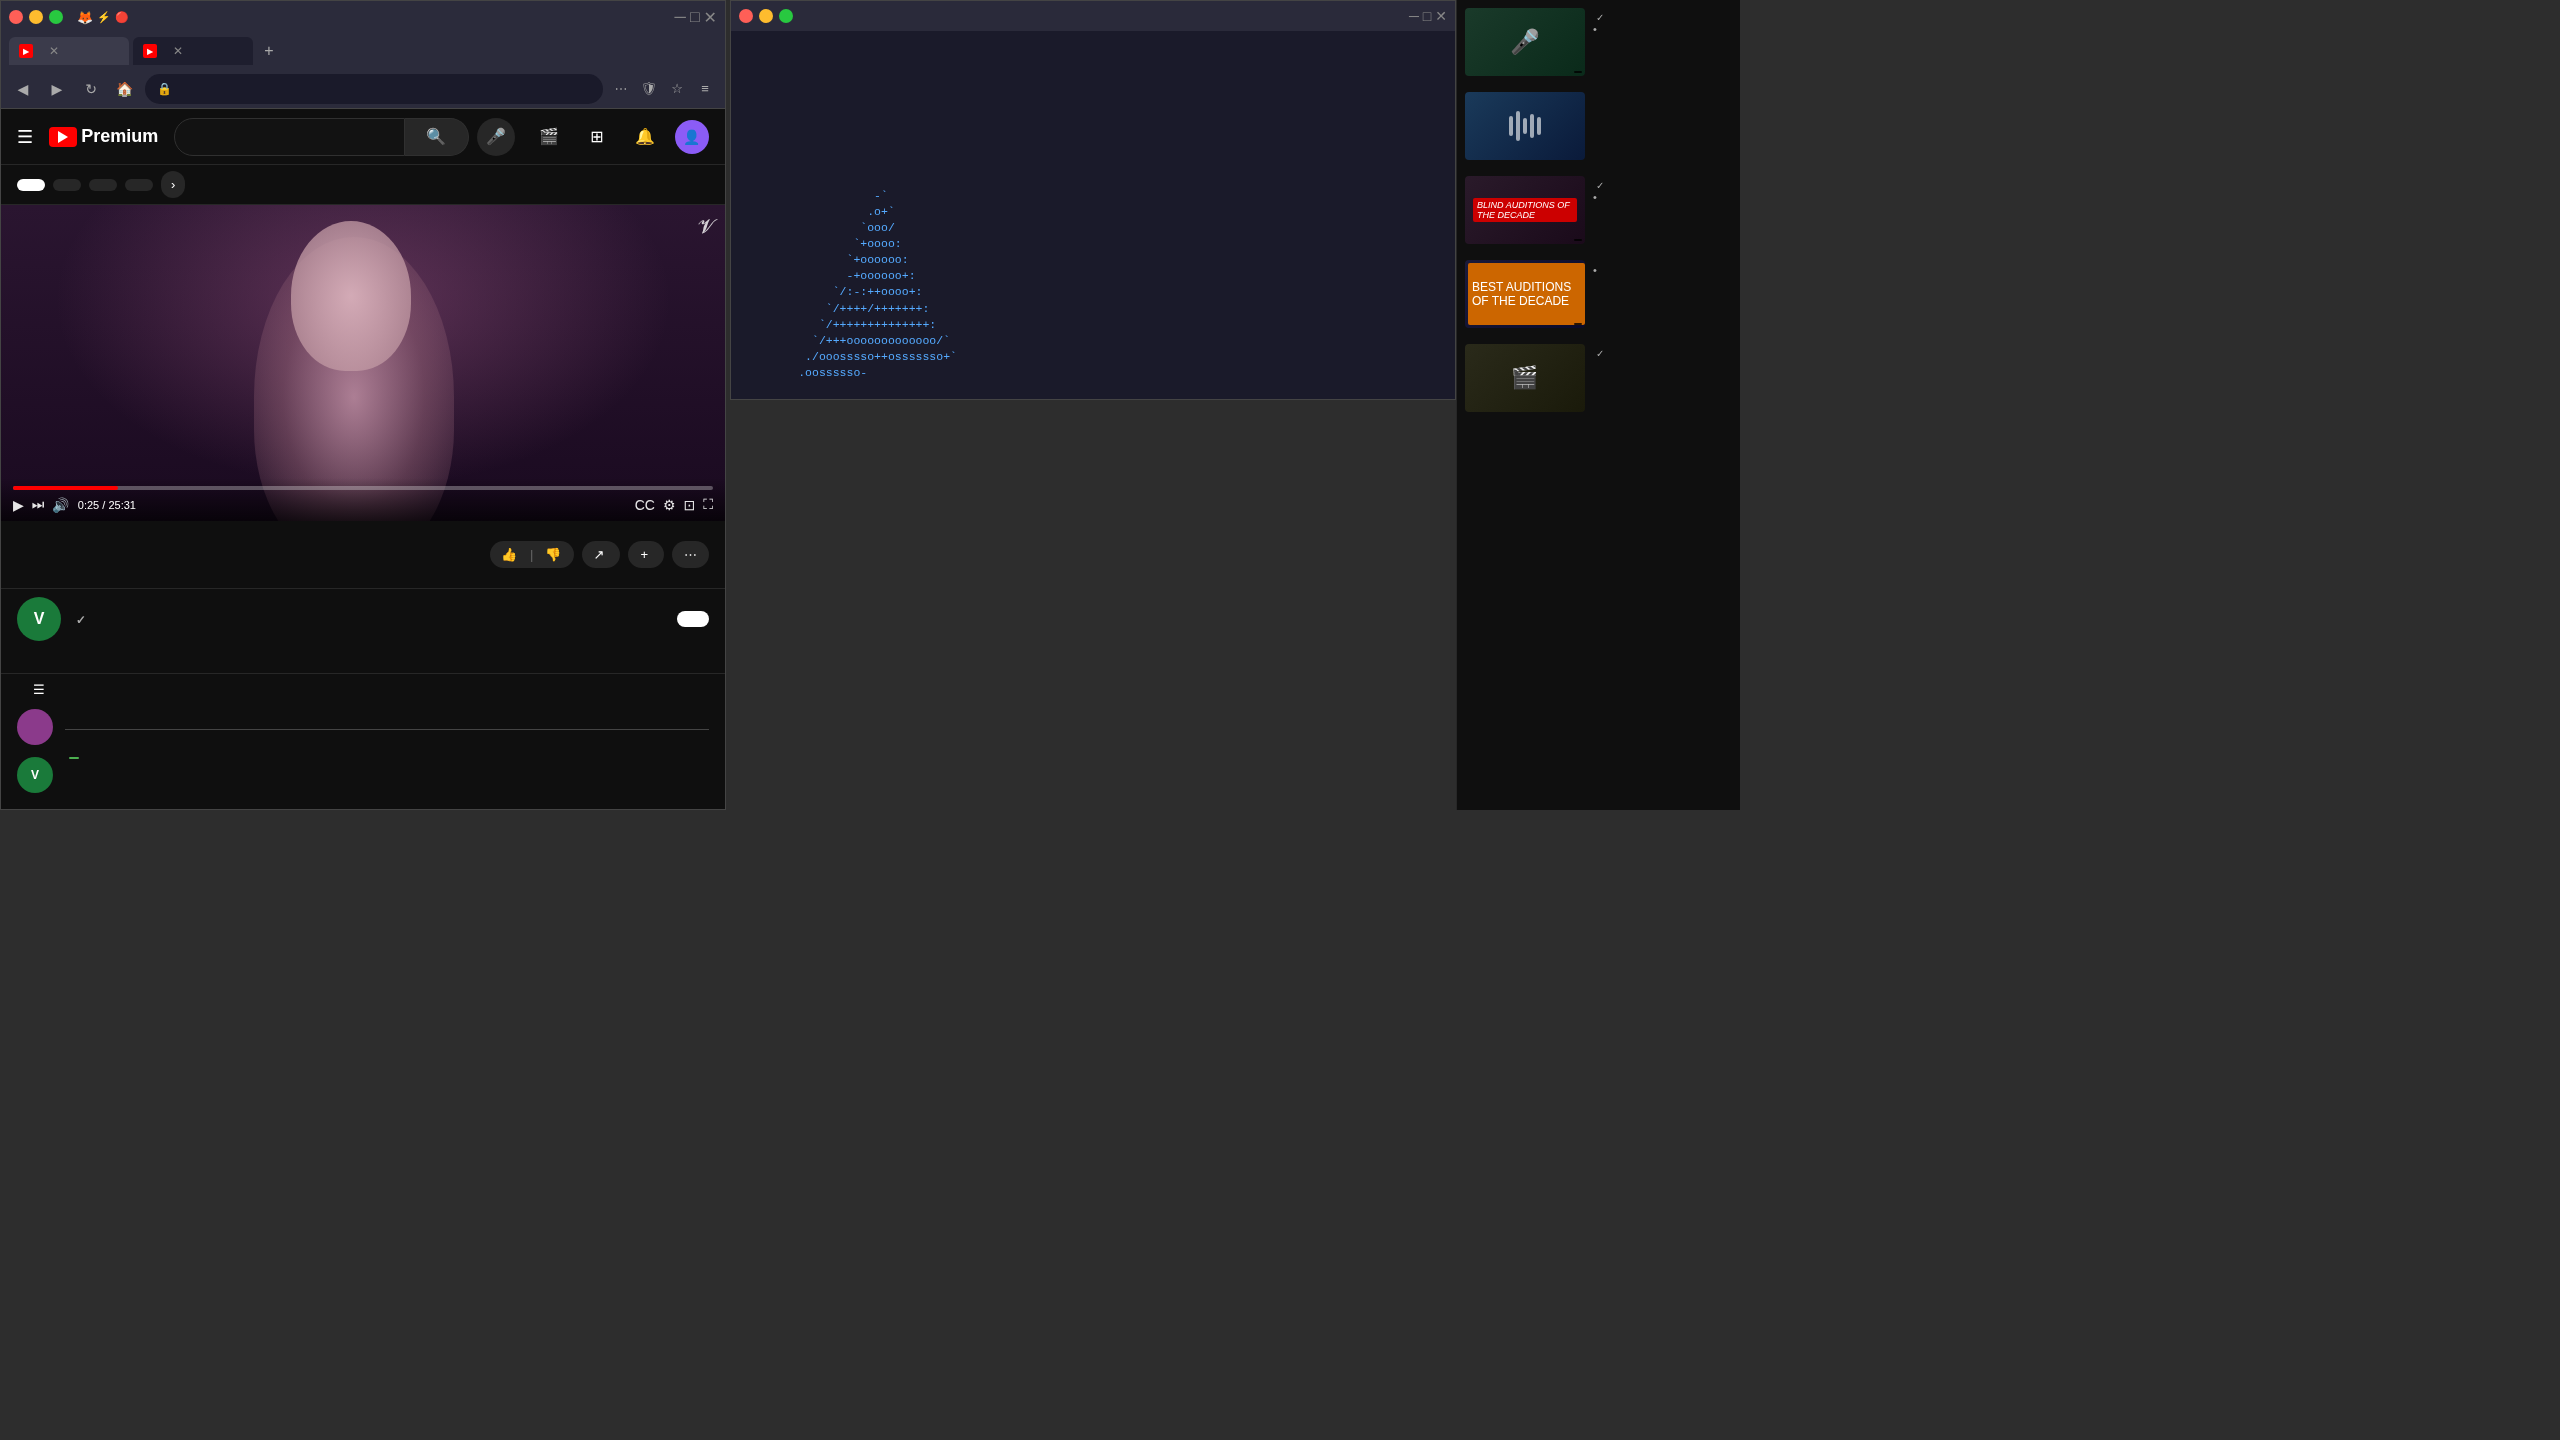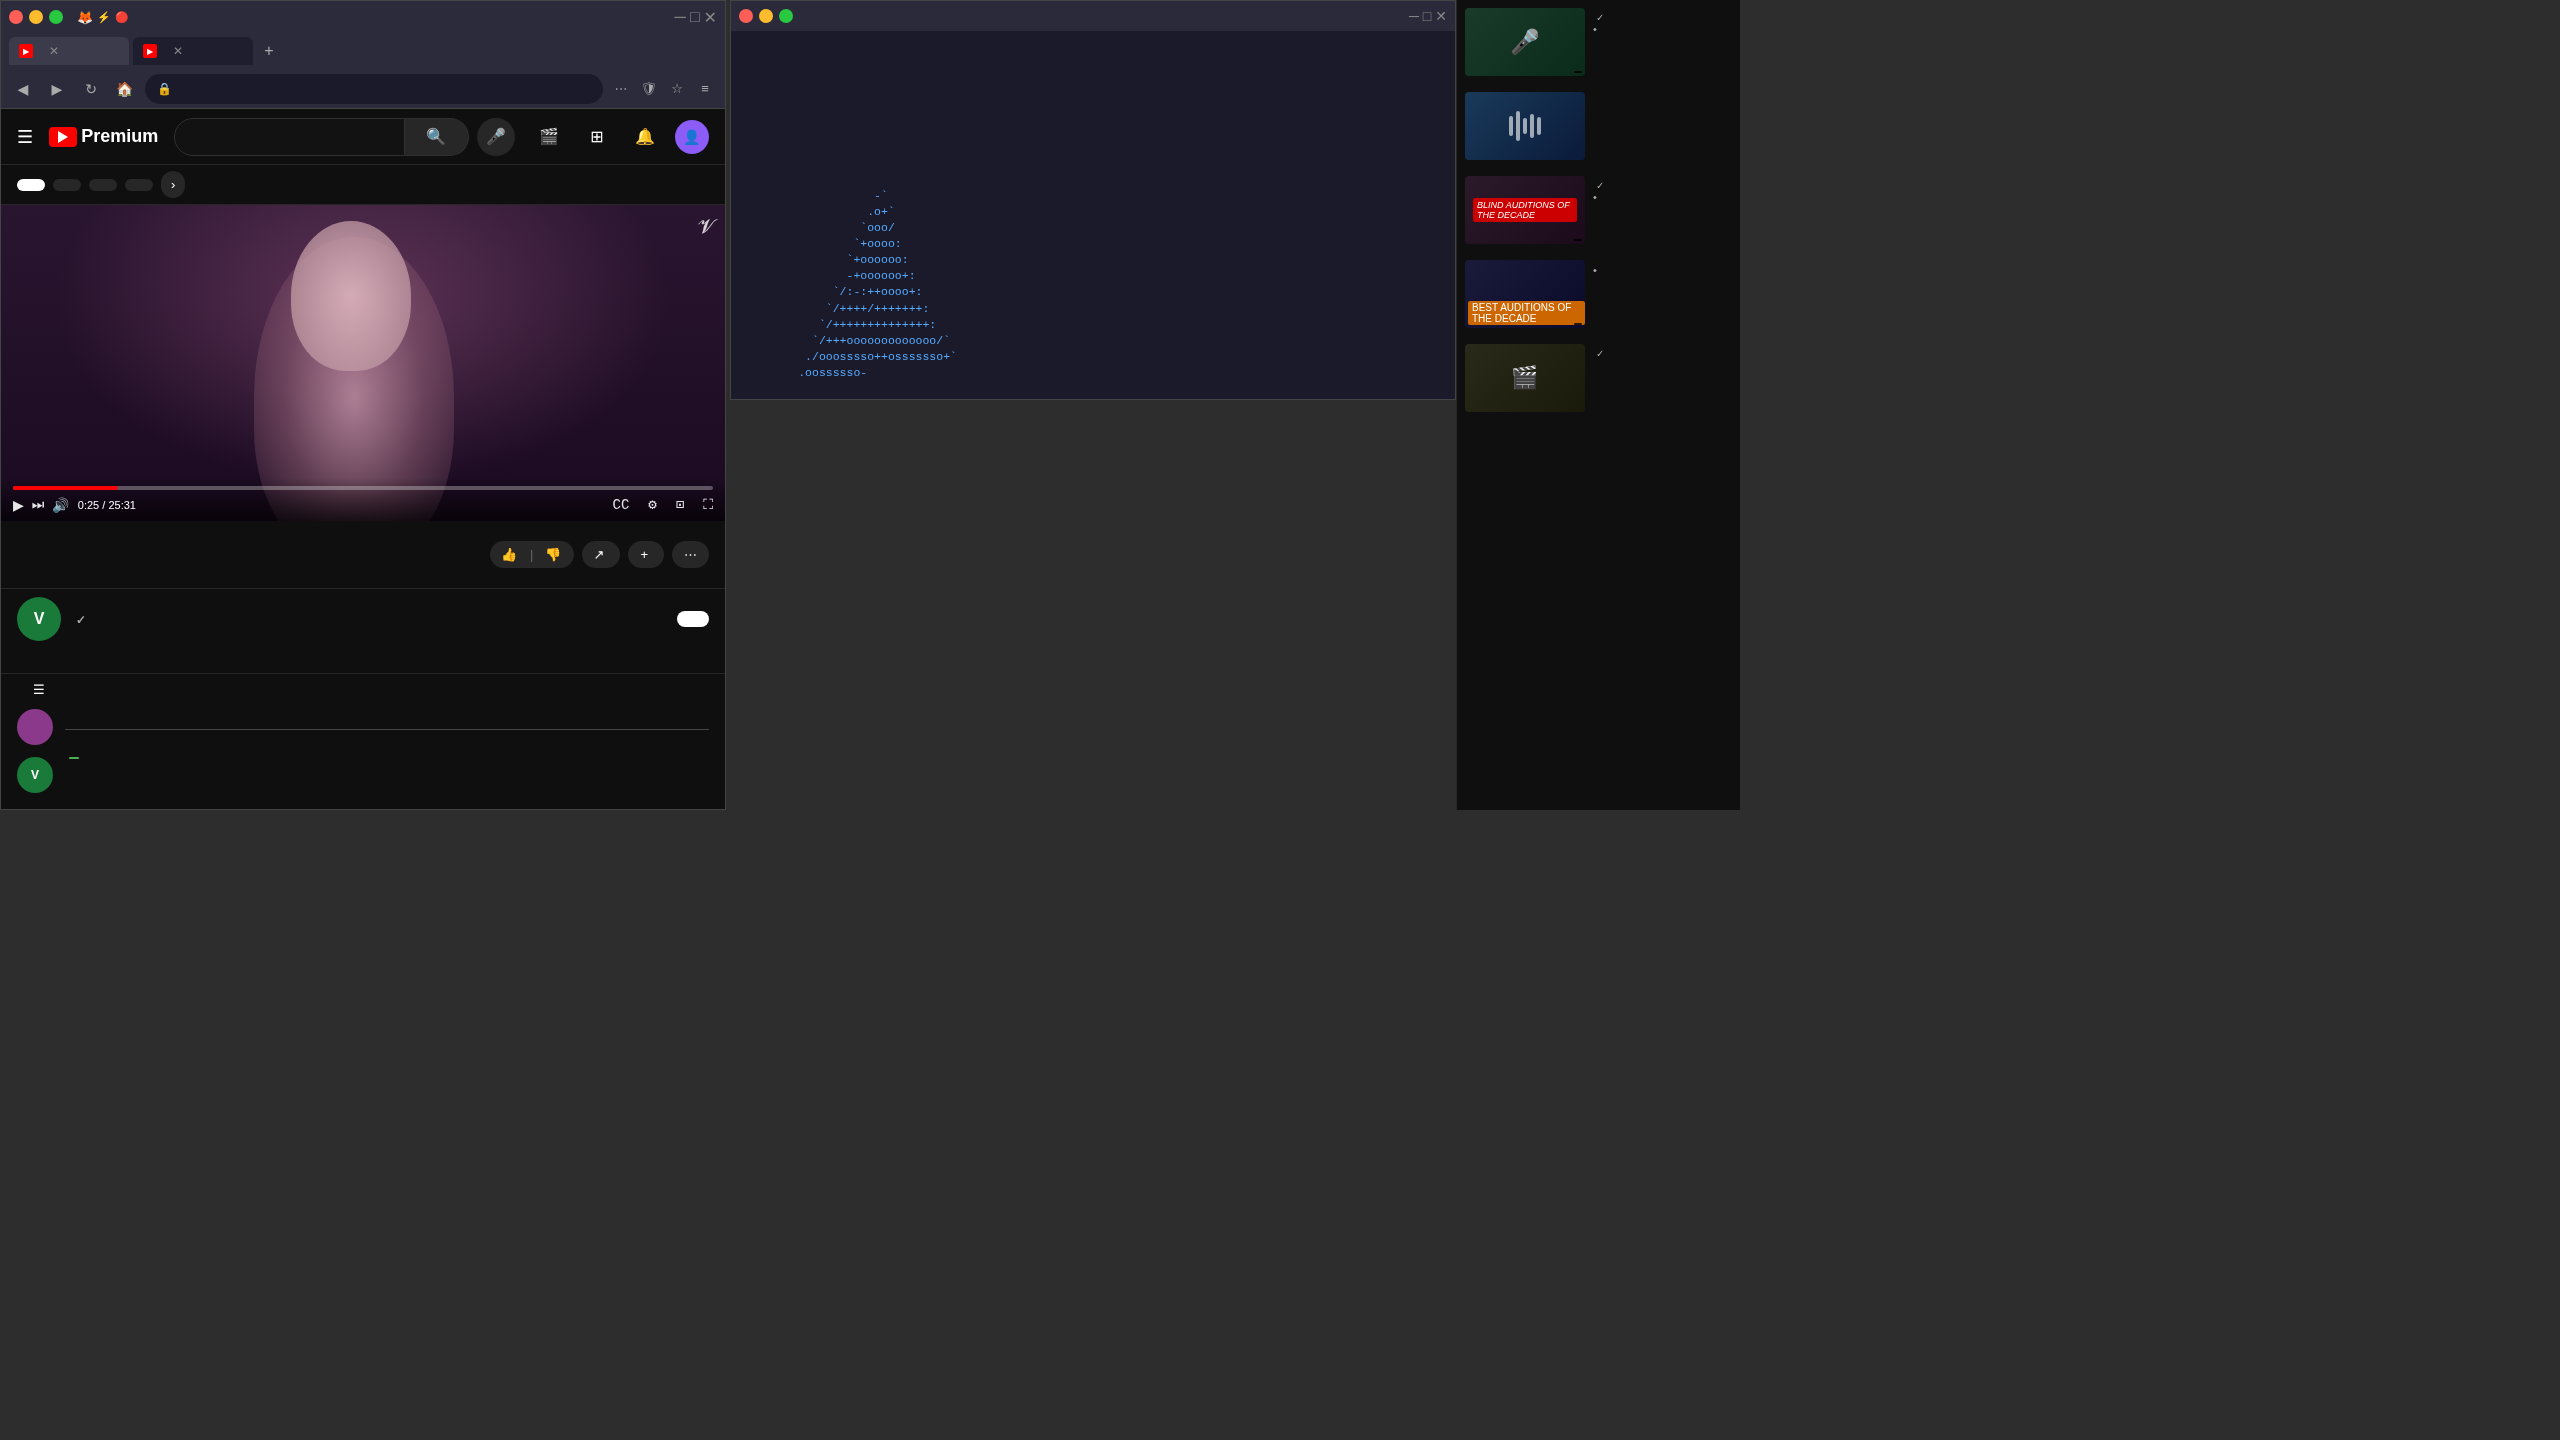--- a/index.html
+++ b/index.html
@@ -355,23 +355,22 @@
       cursor: pointer;
       opacity: 0.9;
     }
     .vc-time {
       color: white;
       font-size: 11px;
     }
     .vc-spacer { flex: 1; }
     .vc-icons {
       display: flex;
-      gap: 19px;
-      align-items: center;
-      font-family: Liberation Mono, monospace;
+      gap: 8px;
+      align-items: center;
     }
 
     
     .video-info {
       padding: 12px 16px;
     }
     .video-tags {
       color: #3ea6ff;
       font-size: 12px;
       margin-bottom: 4px;
@@ -931,21 +930,21 @@
       <div class="rec-meta">
         <span></span> •
         <span></span>
       </div>
     </div>
   </div>
 
   <div class="rec-video">
     <div class="rec-thumb" style="background: linear-gradient(135deg, #1a1a3a, #0a0a2a);">
       <div style="width:100%;height:100%;position:relative;">
-        <div style="position:absolute;bottom:3px;left:3px;background:#cc6600;color:white;font-size:10px;padding:1px 4px;border-radius:2px;">BEST AUDITIONS OF THE DECADE</div>
+        <div style="position:absolute;bottom:3px;left:3px;background:#cc6600;color:white;font-size:12px;padding:17px 4px;border-radius:2px;">BEST AUDITIONS OF THE DECADE</div>
       </div>
       <div class="rec-duration"></div>
     </div>
     <div class="rec-info">
       <div class="rec-title"></div>
       <div class="rec-channel"></div>
       <div class="rec-meta">
         <span></span> •
         <span></span>
       </div>

